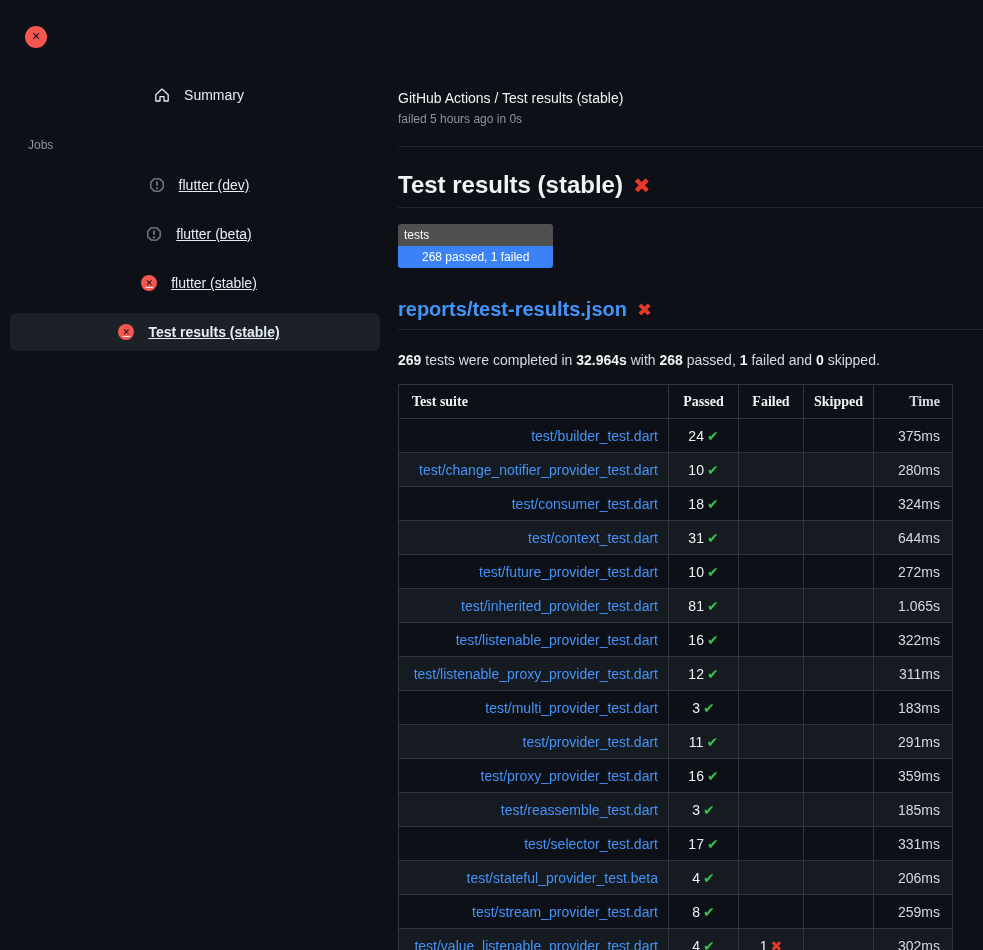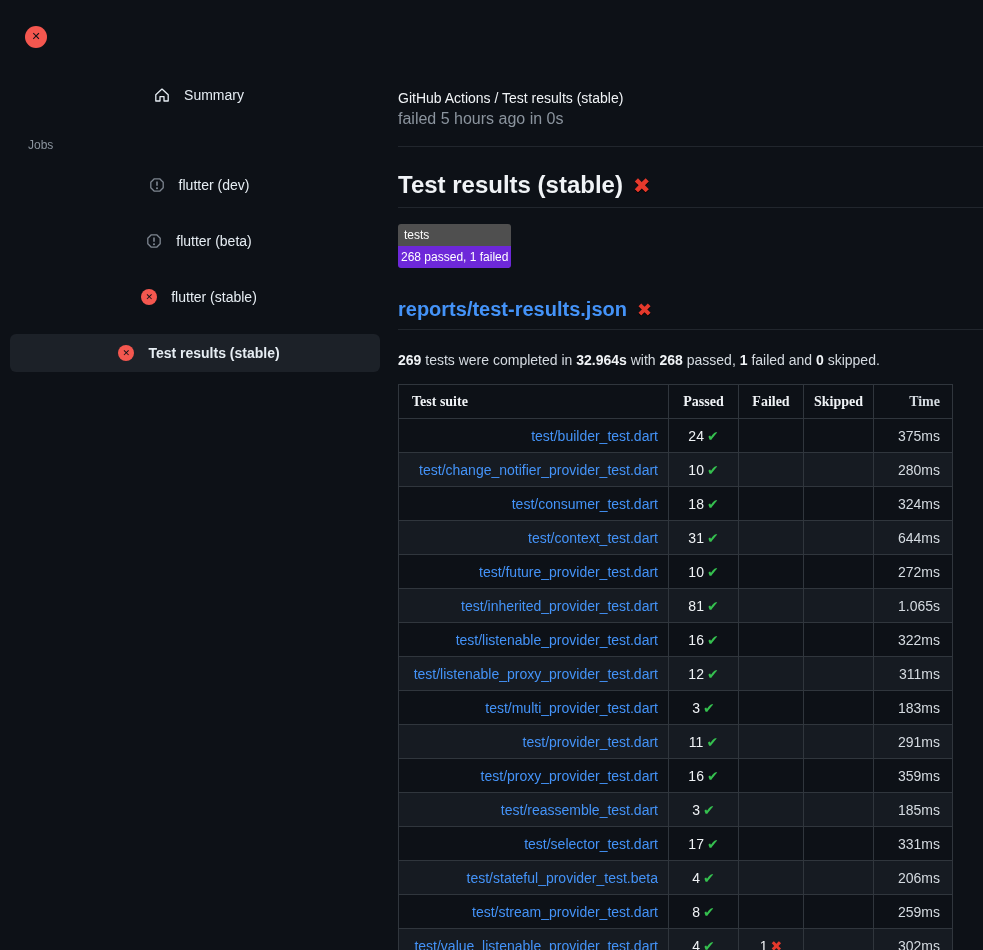--- a/index.html
+++ b/index.html
@@ -38,45 +38,45 @@
     border-radius: 6px; height: 38px;
     color: #e6edf3; cursor: pointer; justify-content: center;
   }
   .nav-item .label { font-size: 14px; }
   .nav-item.selected { background: #1c2128; }
   .nav-item.selected .label { font-weight: bold; }
   .section-label {
     color: #8b949e; font-size: 12px;
     margin: 24px 0 8px 28px;
   }
-  .jobs-list { display: flex; flex-direction: column; gap: 18px; margin-top: 14px; }
+  .jobs-list { display: flex; flex-direction: column; gap: 11px; margin-top: 14px; text-decoration: underline; }
   .icon16 { width: 16px; height: 16px; flex: 0 0 auto; display: inline-block; }
 
   
   .main { flex: 1 1 auto; padding: 32px 0 0 8px; }
   .breadcrumb { font-weight: normal; font-size: 14px; color: #f0f3f6; line-height: 20px; }
-  .status-line { color: #8b949e; font-size: 16px; line-height: 18px; margin-top: 2px; }
+  .status-line { color: #8b949e; font-size: 12px; line-height: 18px; margin-top: 2px; }
   .rule { border: none; border-top: 1px solid #21262d; margin-top: 18px; }
 
   .section-title {
     margin-top: 24px; padding-bottom: 8px;
     border-bottom: 1px solid #21262d;
     font-size: 24px; font-weight: bold; color: #f0f3f6;
     display: flex; align-items: center; gap: 10px;
   }
   .x-mark { color: #e5392c; font-weight: bold; font-size: 21px; line-height: 1; text-shadow: 0 1px 0 #000; }
   .x-mark.sm { font-size: 18px; }
 
   .badge {
     display: inline-flex; margin-top: 16px;
     font-size: 12px; line-height: 14px; color: #ffffff;
     border-radius: 3px; overflow: hidden; flex-direction: column;
   }
   .badge-label { background: #4f4f4f; padding: 4px 6px; }
-  .badge-value { background: #6d28d9; padding: 4px 3px; }
+  .badge-value { background: #3b82f6; padding: 4px 24px; }
 
   .report-title {
     margin-top: 30px; padding-bottom: 8px;
     border-bottom: 1px solid #21262d;
     font-size: 20px; font-weight: bold;
     display: flex; align-items: center; gap: 10px;
   }
   a.link { color: #4493f8; text-decoration: none; cursor: pointer; }
 
   .summary-line { margin-top: 20px; color: #d5dbe1; font-size: 14px; line-height: 20px; }

